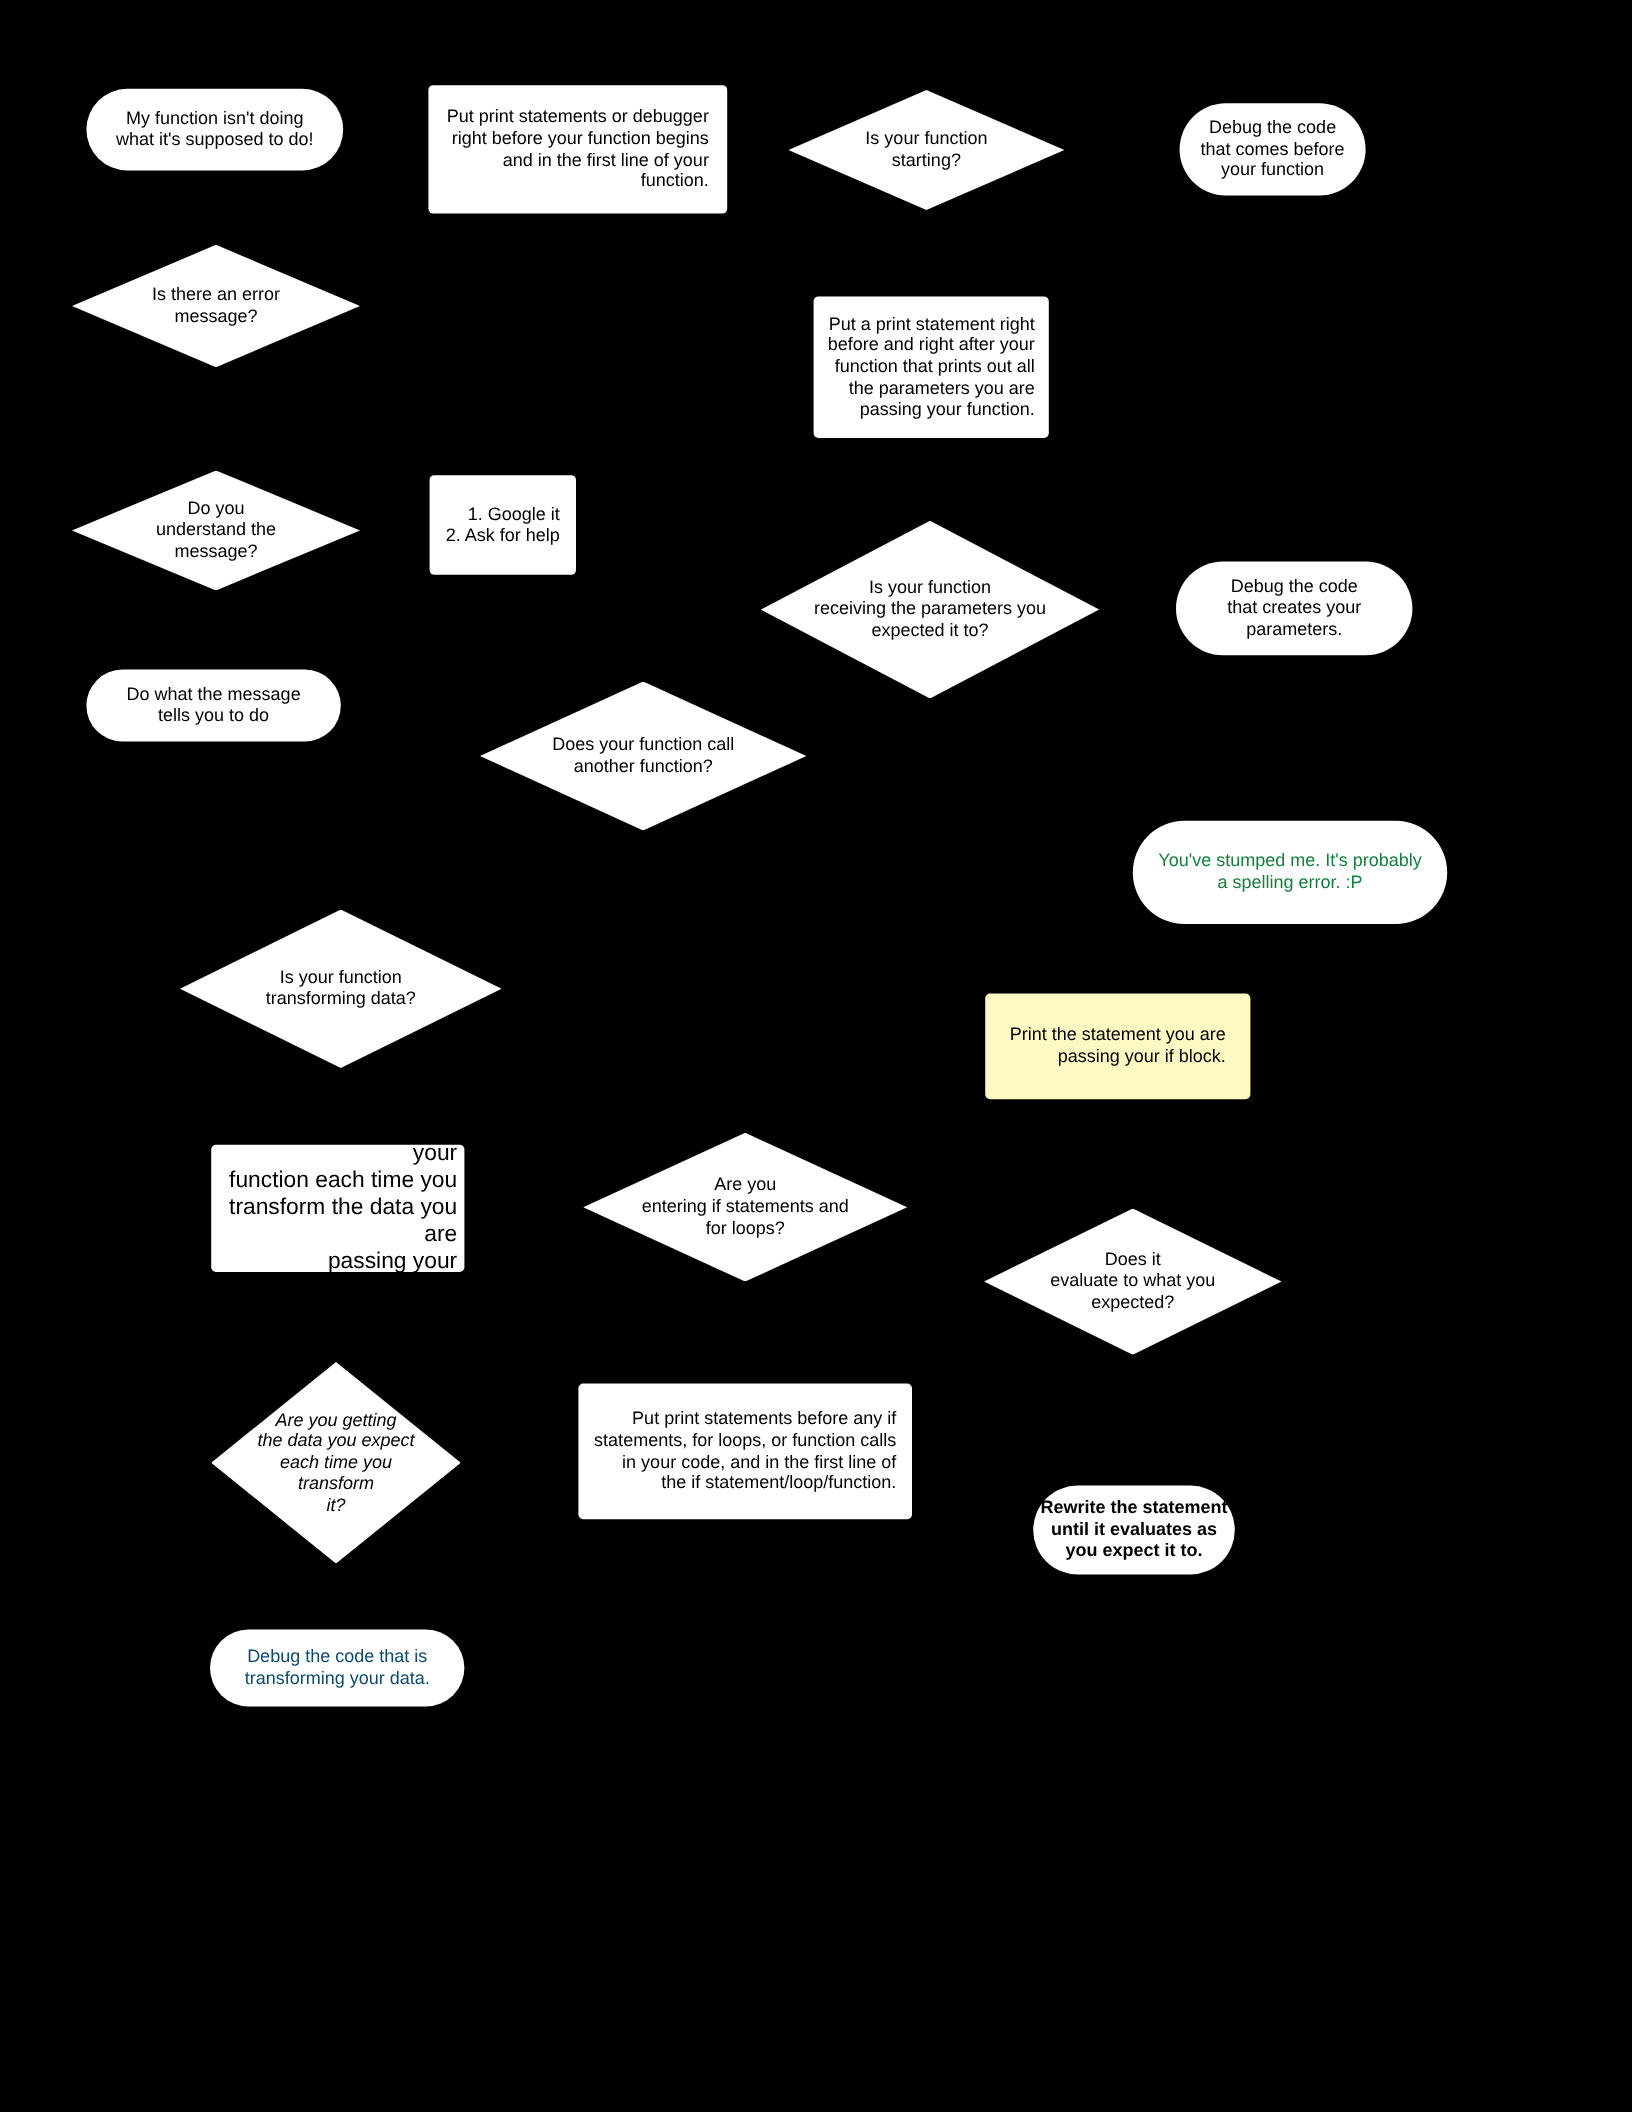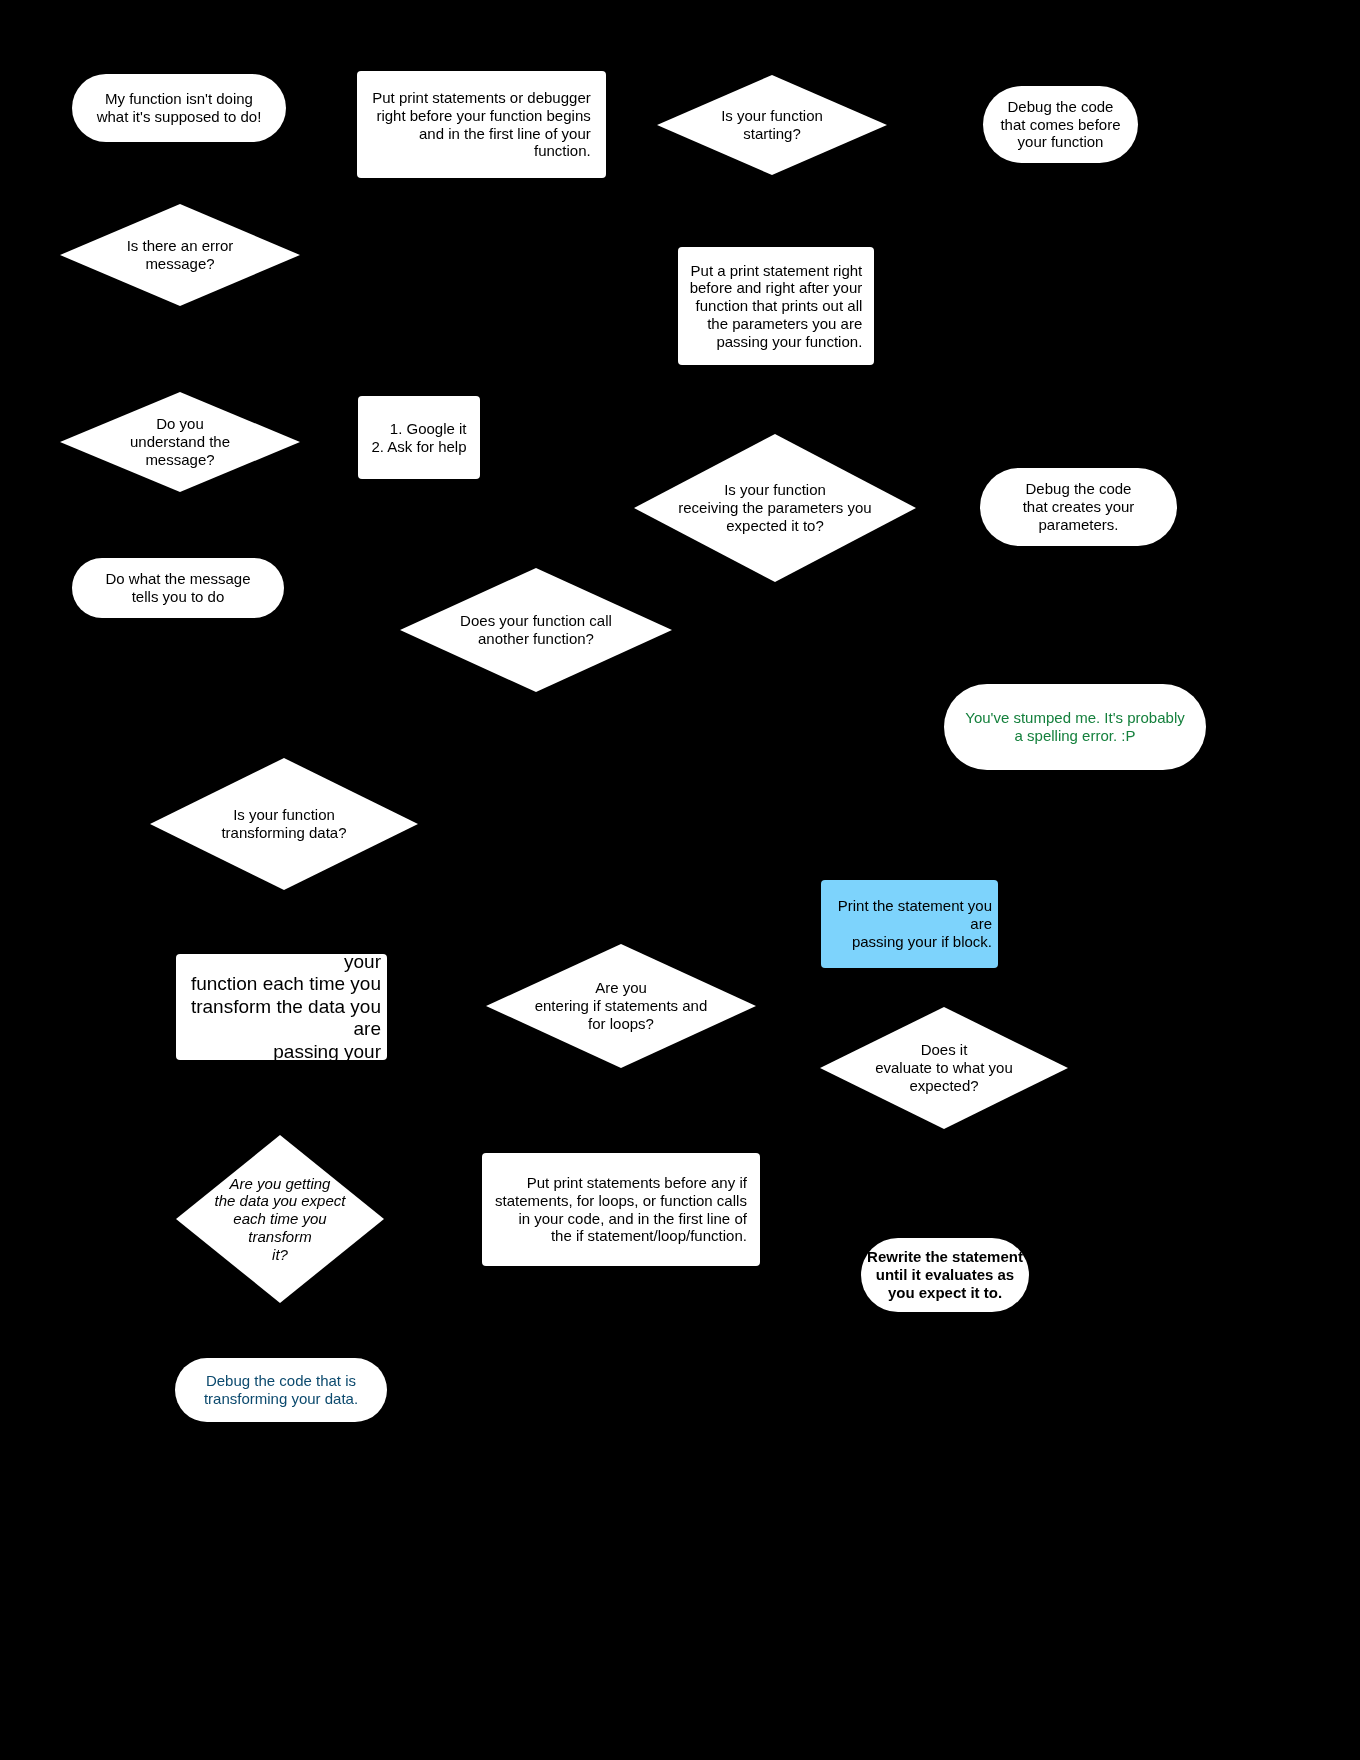--- a/index.html
+++ b/index.html
@@ -92,21 +92,21 @@
 that creates your
 parameters.</span></div>
     <div class="node terminator" style="left: 72px; top: 558px; width: 212px; height: 60px; font-size: 15px; background: rgb(255, 255, 255); color: rgb(0, 0, 0);"><span>Do what the message
 tells you to do</span></div>
     <div class="node decision" style="left: 400px; top: 568px; width: 272px; height: 124px; font-size: 15px;"><div class="dia-shape"></div><div class="dia-label">Does your function call
 another function?</div></div>
     <div class="node terminator" style="left: 944px; top: 684px; width: 262px; height: 86px; font-size: 15px; background: rgb(255, 255, 255); color: #15803d;"><span>You've stumped me. It's probably
 a spelling error. :P</span></div>
     <div class="node decision" style="left: 150px; top: 758px; width: 268px; height: 132px; font-size: 15px;"><div class="dia-shape"></div><div class="dia-label">Is your function
 transforming data?</div></div>
-    <div class="node process" style="left: 821px; top: 880px; width: 177px; height: 88px; font-size: 15px; background: #7dd3fc; color: rgb(0, 0, 0);"><span>Print the statement you are
+    <div class="node process" style="left: 821px; top: 828px; width: 221px; height: 88px; font-size: 15px; background: #fef9c3; color: rgb(0, 0, 0);"><span>Print the statement you are
 passing your if block.</span></div>
     <div class="node process" style="left: 176px; top: 954px; width: 211px; height: 106px; font-size: 19px; background: rgb(255, 255, 255); color: rgb(0, 0, 0);"><span>Put print statements in your
 function each time you
 transform the data you are
 passing your function/loop</span></div>
     <div class="node decision" style="left: 486px; top: 944px; width: 270px; height: 124px; font-size: 15px;"><div class="dia-shape"></div><div class="dia-label">Are you
 entering if statements and
 for loops?</div></div>
     <div class="node decision" style="left: 820px; top: 1007px; width: 248px; height: 122px; font-size: 15px;"><div class="dia-shape"></div><div class="dia-label">Does it
 evaluate to what you

